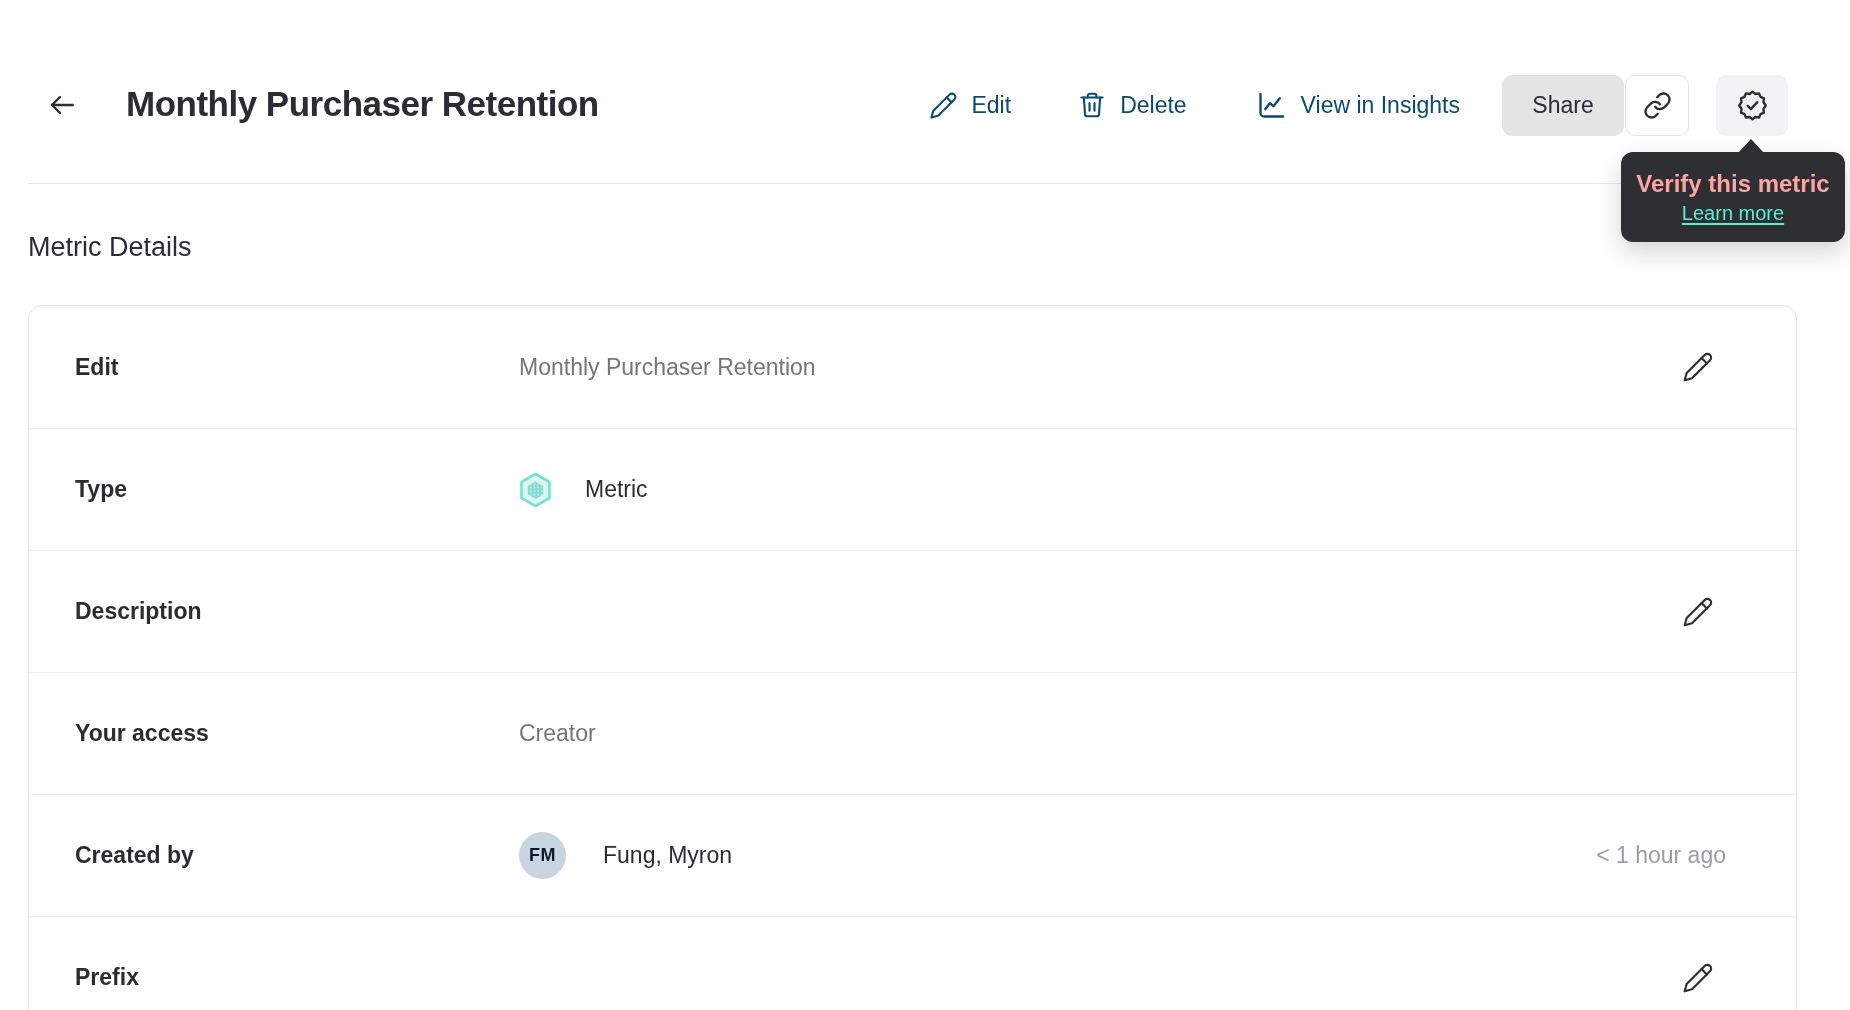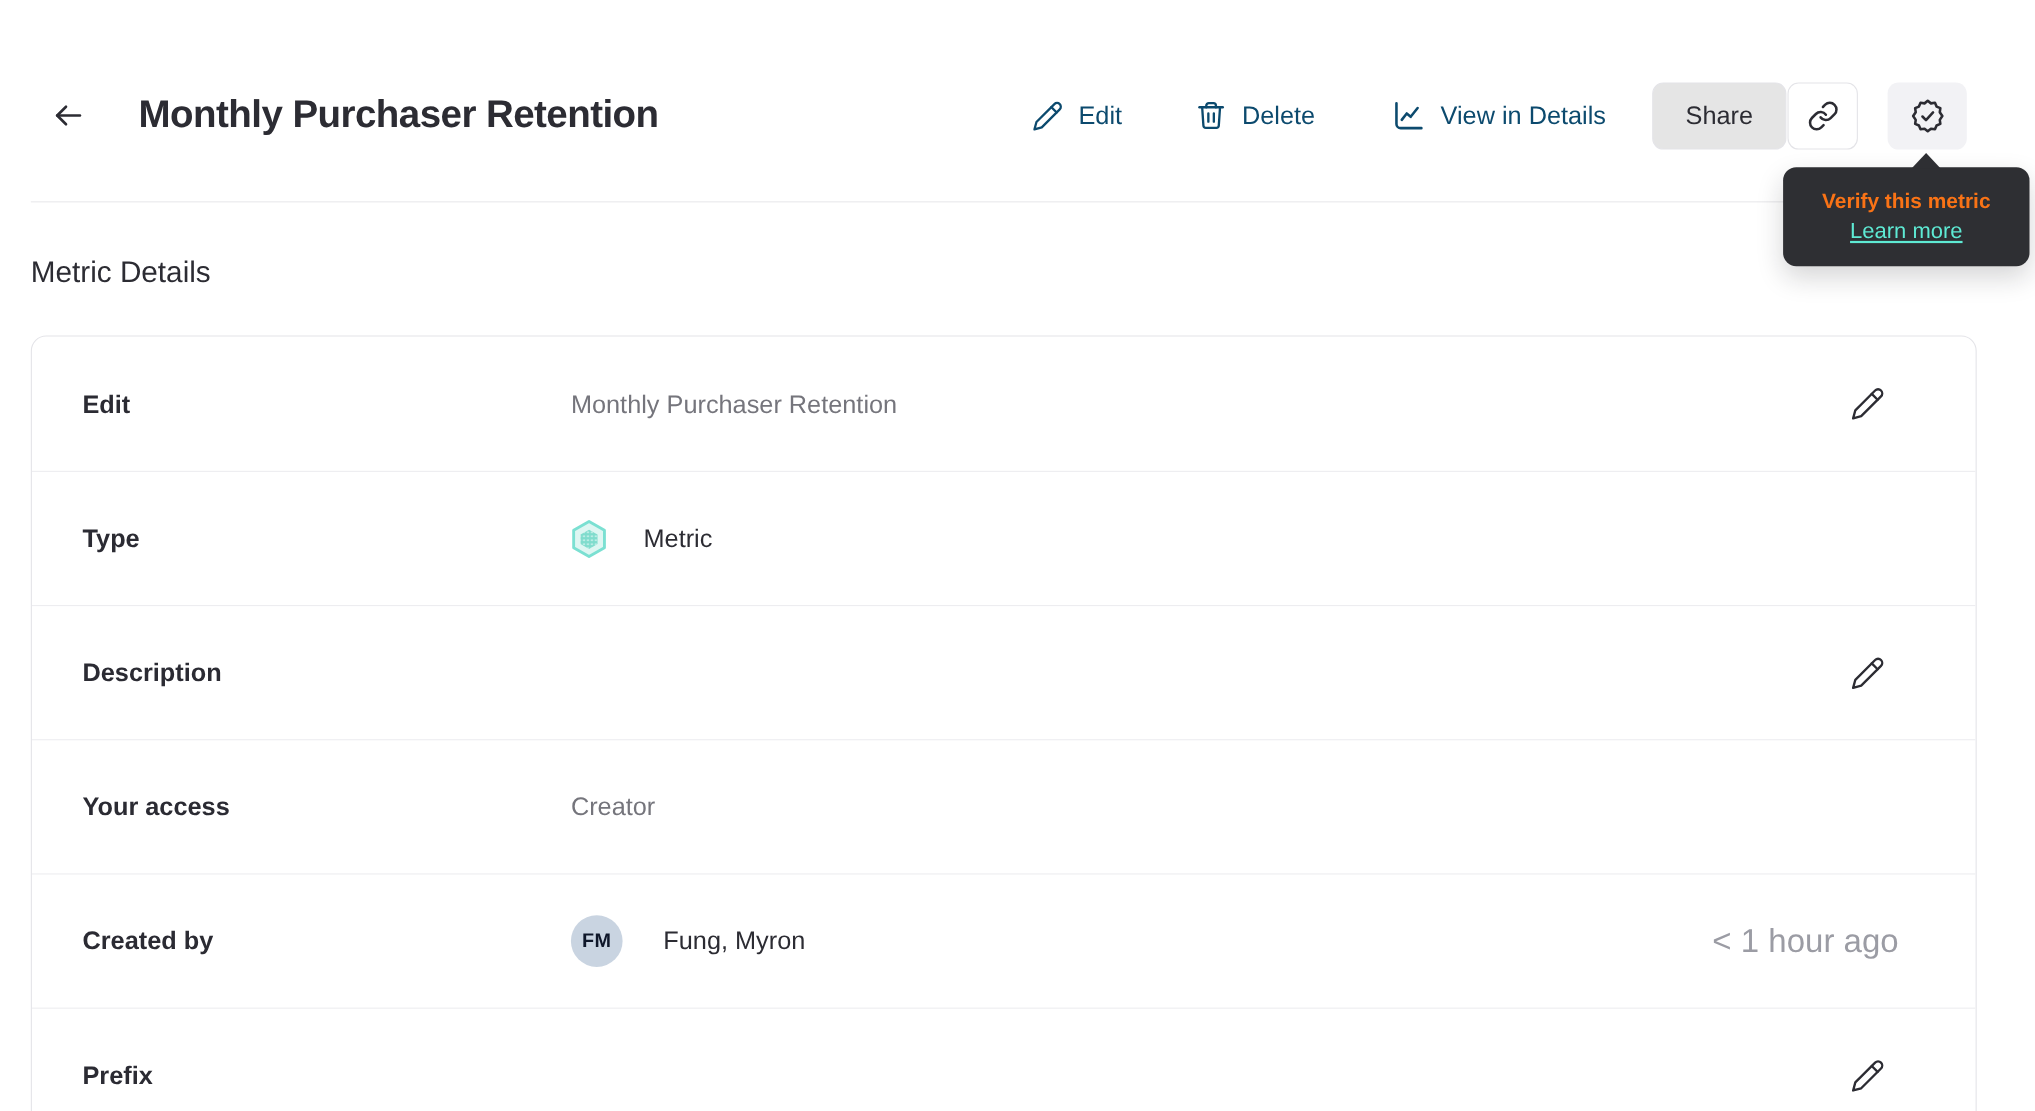--- a/index.html
+++ b/index.html
@@ -33,39 +33,39 @@
     display:flex; align-items:center; justify-content:center; color:#2c2c33; }
 
   
   .verify-tooltip { position:absolute; left:1621px; top:152px; width:224px; height:90px;
     background:#2e2f33; border-radius:12px; z-index:5;
     display:flex; flex-direction:column; align-items:center; justify-content:center;
     box-shadow:0 10px 24px rgba(20,20,25,0.18); }
   .verify-tooltip::before { content:""; position:absolute; top:-13px; left:117px;
     width:0; height:0; border-left:13px solid transparent; border-right:13px solid transparent;
     border-bottom:14px solid #2e2f33; }
-  .tooltip-title { color:#f97316; font-size:19px; font-weight:700; margin-bottom:4px; }
+  .tooltip-title { color:#fca5a5; font-size:24px; font-weight:700; margin-bottom:4px; }
   .tooltip-link { color:#5eead4; font-size:20px; text-decoration:underline; text-underline-offset:3px; }
 
   
   .section-title { position:absolute; left:28px; top:232px; font-size:27px; font-weight:400; }
 
   
   .details-card { position:absolute; left:28px; top:305px; width:1769px; height:734px;
     background:#fff; border:1px solid #e4e4e8; border-radius:14px; overflow:hidden; }
   .detail-row { height:122px; display:flex; align-items:center;
     padding:0 70px 0 46px; border-top:1px solid #ededf0; }
   .detail-row:first-child { border-top:none; }
   .row-label { width:444px; flex-shrink:0; font-size:23px; font-weight:600; color:#2b2b33; }
   .row-value { flex:1; display:flex; align-items:center; gap:14px;
     font-size:23px; color:#75757c; min-width:0; }
   .row-value.dark { color:#2c2c33;gap:33px; }
   .pencil-btn { width:32px; height:32px; margin-right:12px; color:#2c2c33;
     display:flex; align-items:center; justify-content:center; }
-  .row-timestamp { font-size:30px; color:#9b9ca4; white-space:nowrap; }
+  .row-timestamp { font-size:23px; color:#9b9ca4; white-space:nowrap; }
   .avatar { width:47px; height:47px; border-radius:50%; background:#c9d4e1;
     display:flex; align-items:center; justify-content:center;
     color:#0f172a; font-size:18px; font-weight:700; letter-spacing:0.5px; margin-right:4px; flex-shrink:0; }
   .type-icon { flex-shrink:0; display:flex; }
 
   svg { display:block; }
 </style>
 </head>
 <body>
 
@@ -106,21 +106,21 @@
     <span>Delete</span>
   </button>
 
   <button class="menu-item mi-insights">
     <span>
       <svg width="33" height="33" viewBox="0 0 24 24" fill="none" stroke="currentColor" stroke-width="1.7" stroke-linecap="round" stroke-linejoin="round">
         <path d="M4 3.5v13.7a2.8 2.8 0 0 0 2.8 2.8H20.5"></path>
         <path d="M7.5 14.5l3.3-4.2 2.6 2.2 4.6-5.8"></path>
       </svg>
     </span>
-    <span>View in Details</span>
+    <span>View in Insights</span>
   </button>
 
   <div class="share-group">
     <button class="btn-share">
       <span>Share</span>
     </button>
     <button class="btn-link">
       <span>
         <svg width="29" height="29" viewBox="0 0 24 24" fill="none" stroke="currentColor" stroke-width="1.9" stroke-linecap="round" stroke-linejoin="round">
           <path d="M10 13a5 5 0 0 0 7.54.54l3-3a5 5 0 0 0-7.07-7.07l-1.72 1.71"></path>

